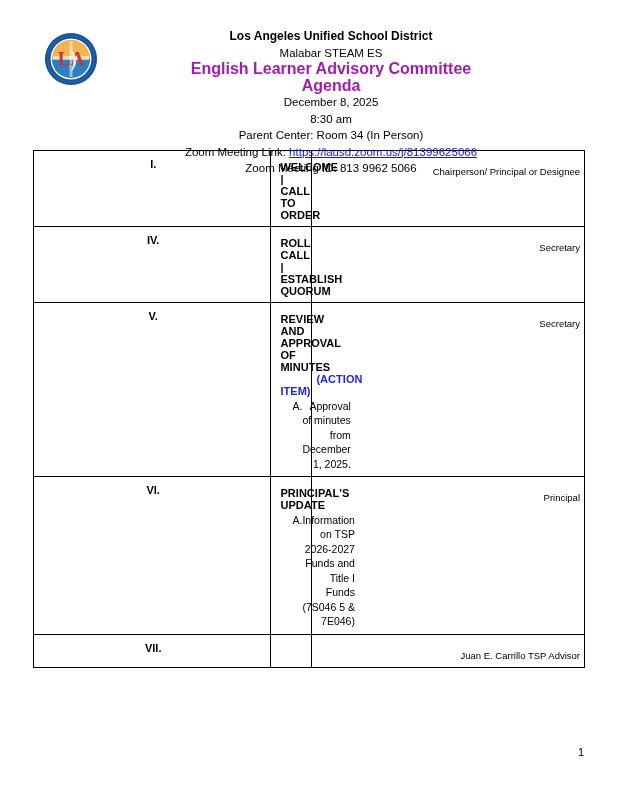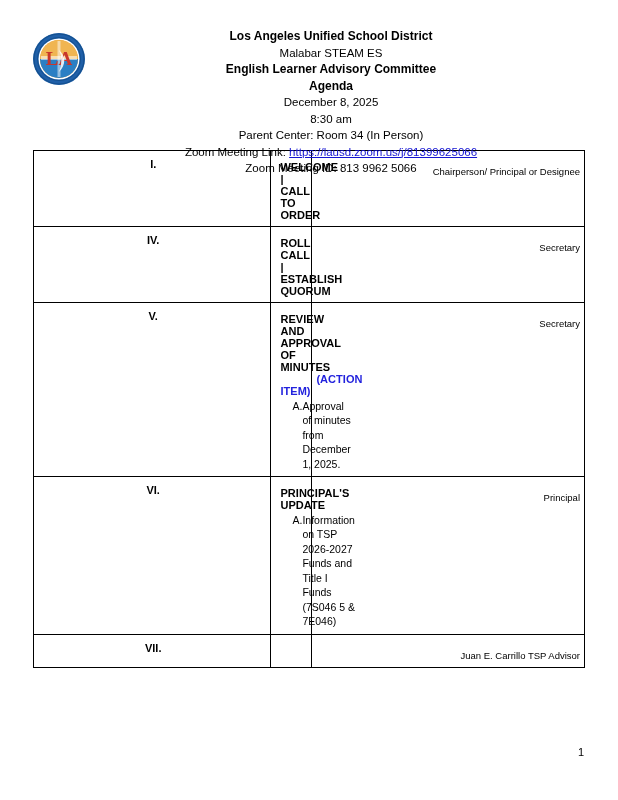--- a/index.html
+++ b/index.html
@@ -27,34 +27,34 @@
 
   
   .header {
     position: relative;
     padding-top: 28px;
     height: 150px;
     box-sizing: border-box;
   }
   .logo {
     position: absolute;
-    left: 32px;
+    left: 44px;
     top: 32px;
     width: 54px;
     height: 54px;
   }
   .header-text {
     text-align: center;
     line-height: 16.5px;
     font-size: 11.5px;
     padding-left: 44px;
   }
   .h-line { display: block; }
   .h-bold { font-weight: bold; font-size: 12px; }
-  .h-green { color: #000000; font-weight: bold; font-size: 12px; }
+  .h-green { color: #a21caf; font-weight: bold; font-size: 16px; }
   .h-link {
     color: #1414d2;
     text-decoration: underline;
   }
 
   
   .agenda-table {
     border-collapse: collapse;
     width: 552px;
     margin: 0 auto;
@@ -103,20 +103,21 @@
     line-height: 14.5px;
   }
   .sub-letter {
     width: 22px;
     flex: 0 0 22px;
     padding-left: 12px;
     box-sizing: border-box;
   }
   .sub-text {
     flex: 1 1 auto;
+    text-align: right;
   }
 
   .blue { color: #2222dd; font-weight: bold; margin-left: 36px; }
   .hl { background: #ffff00; }
 
   .tall-pad { padding-bottom: 26px; }
 
   
   .page-num {
     position: absolute;

